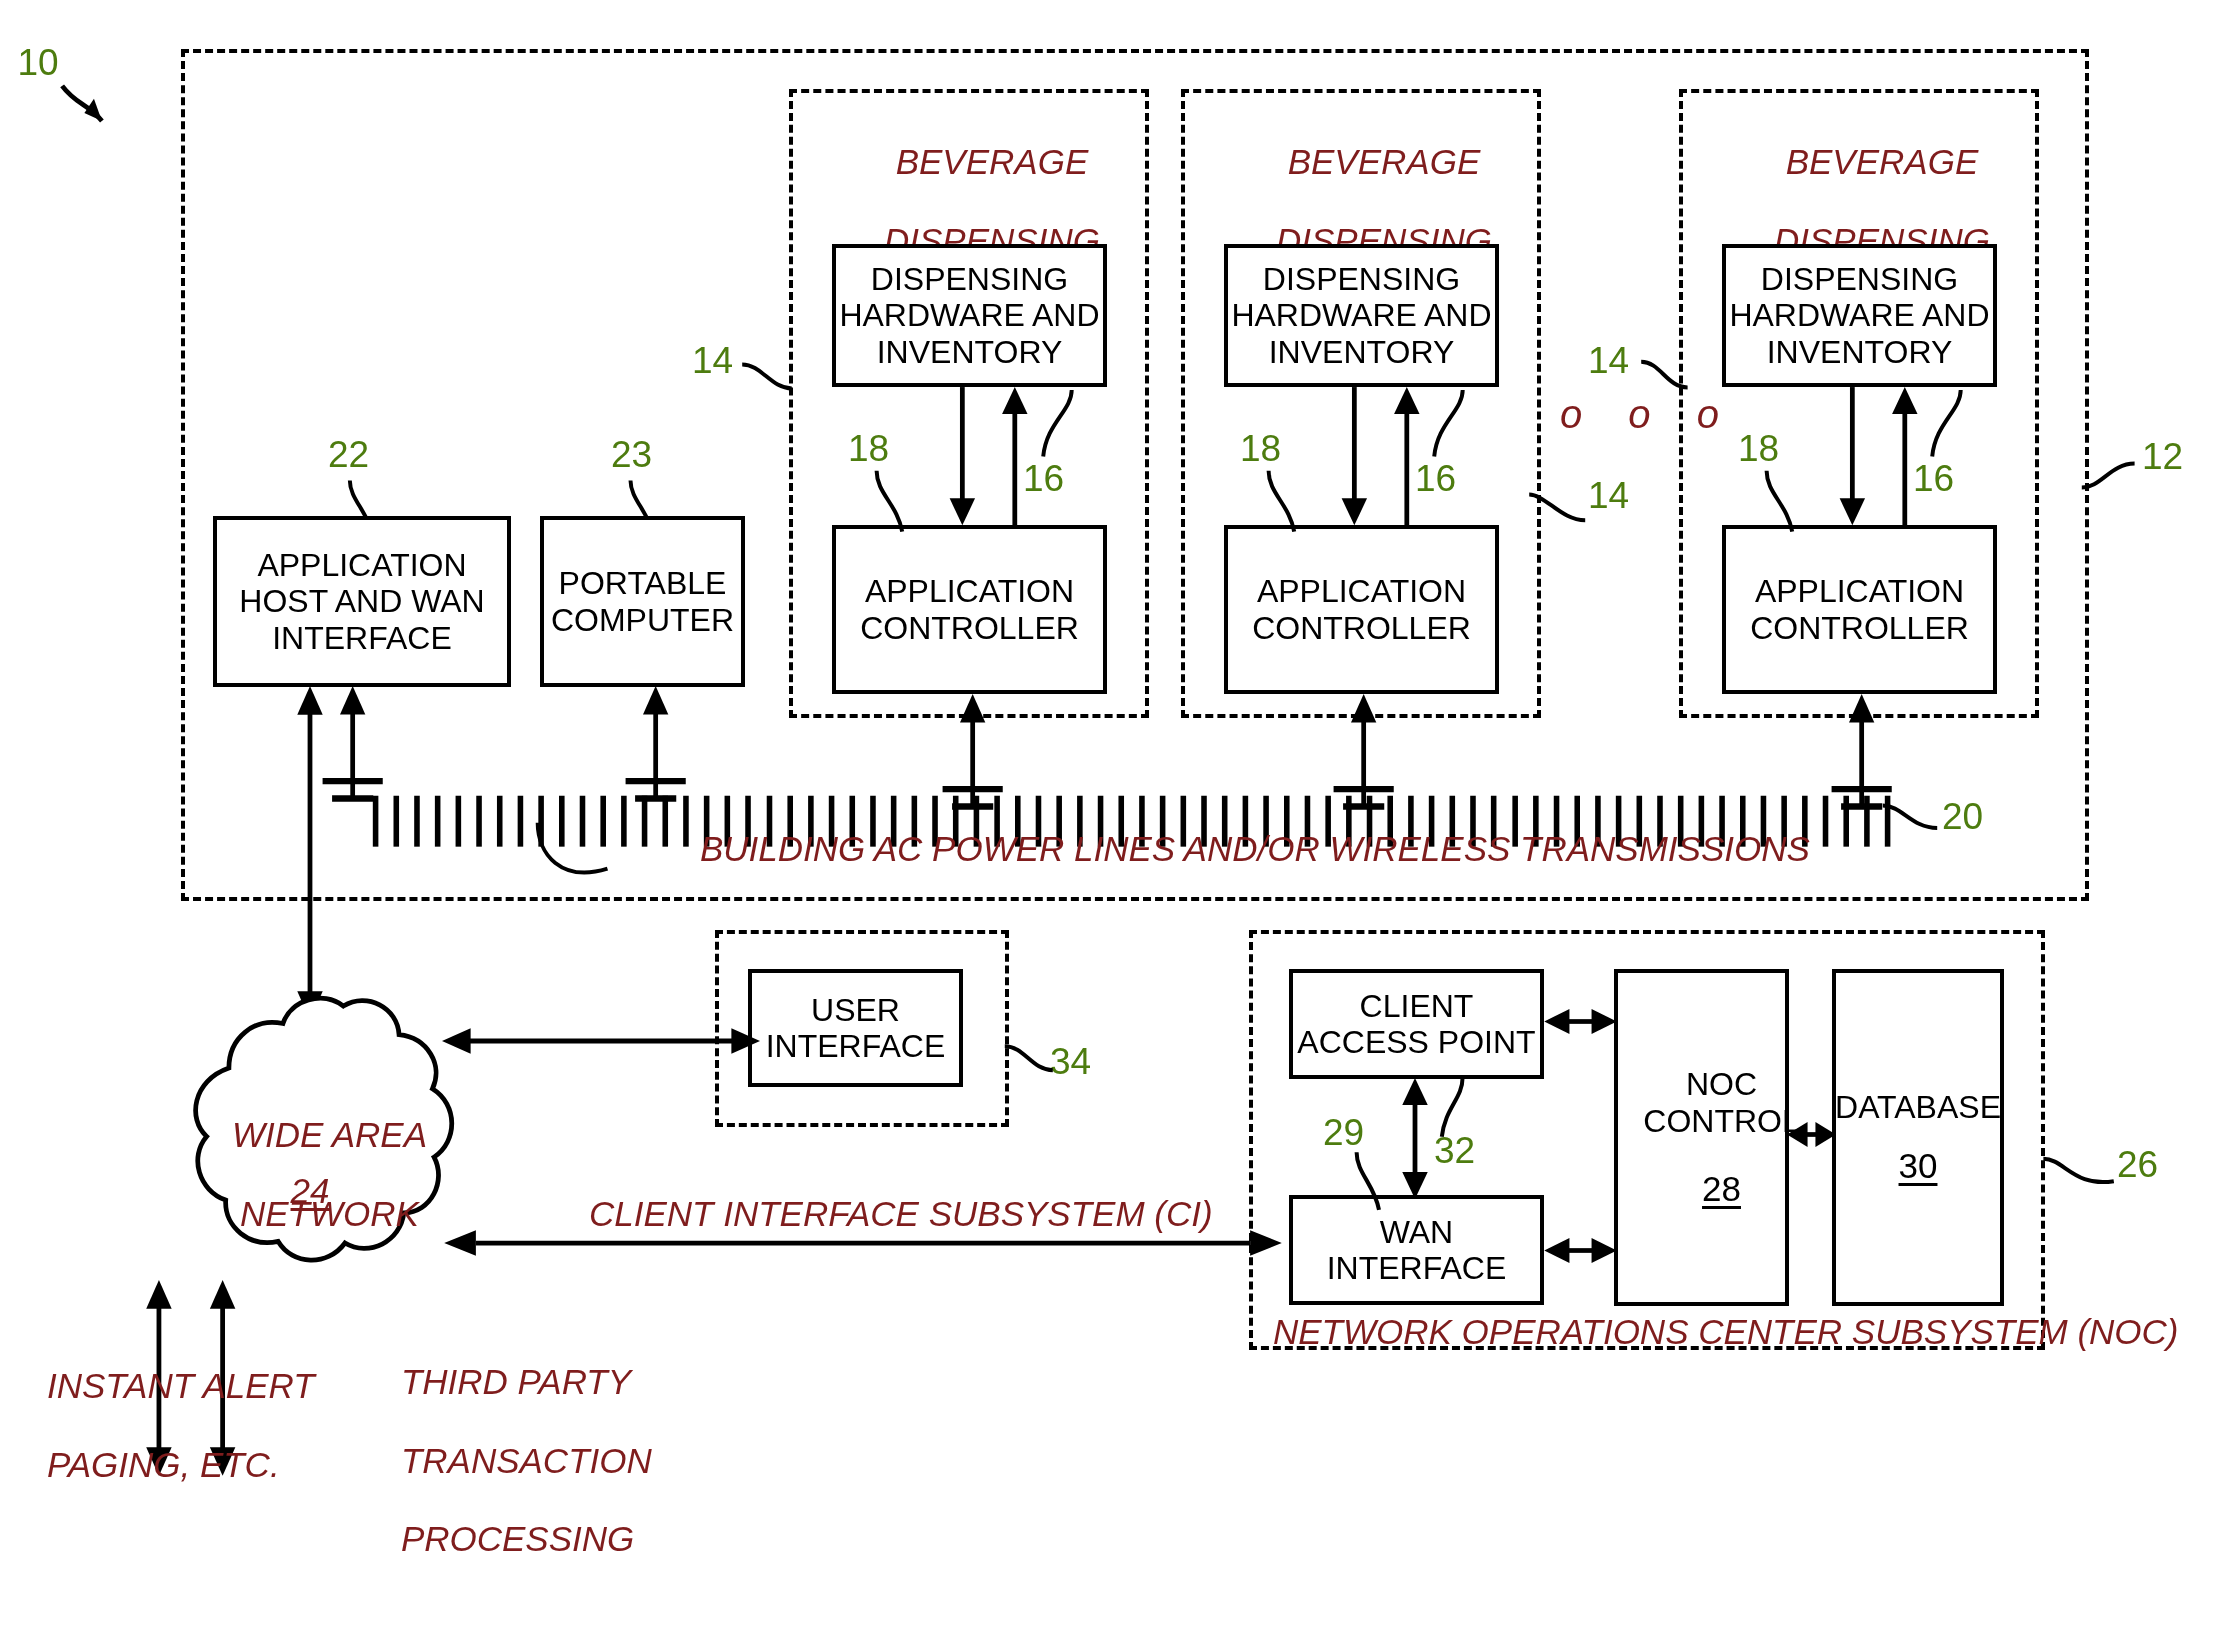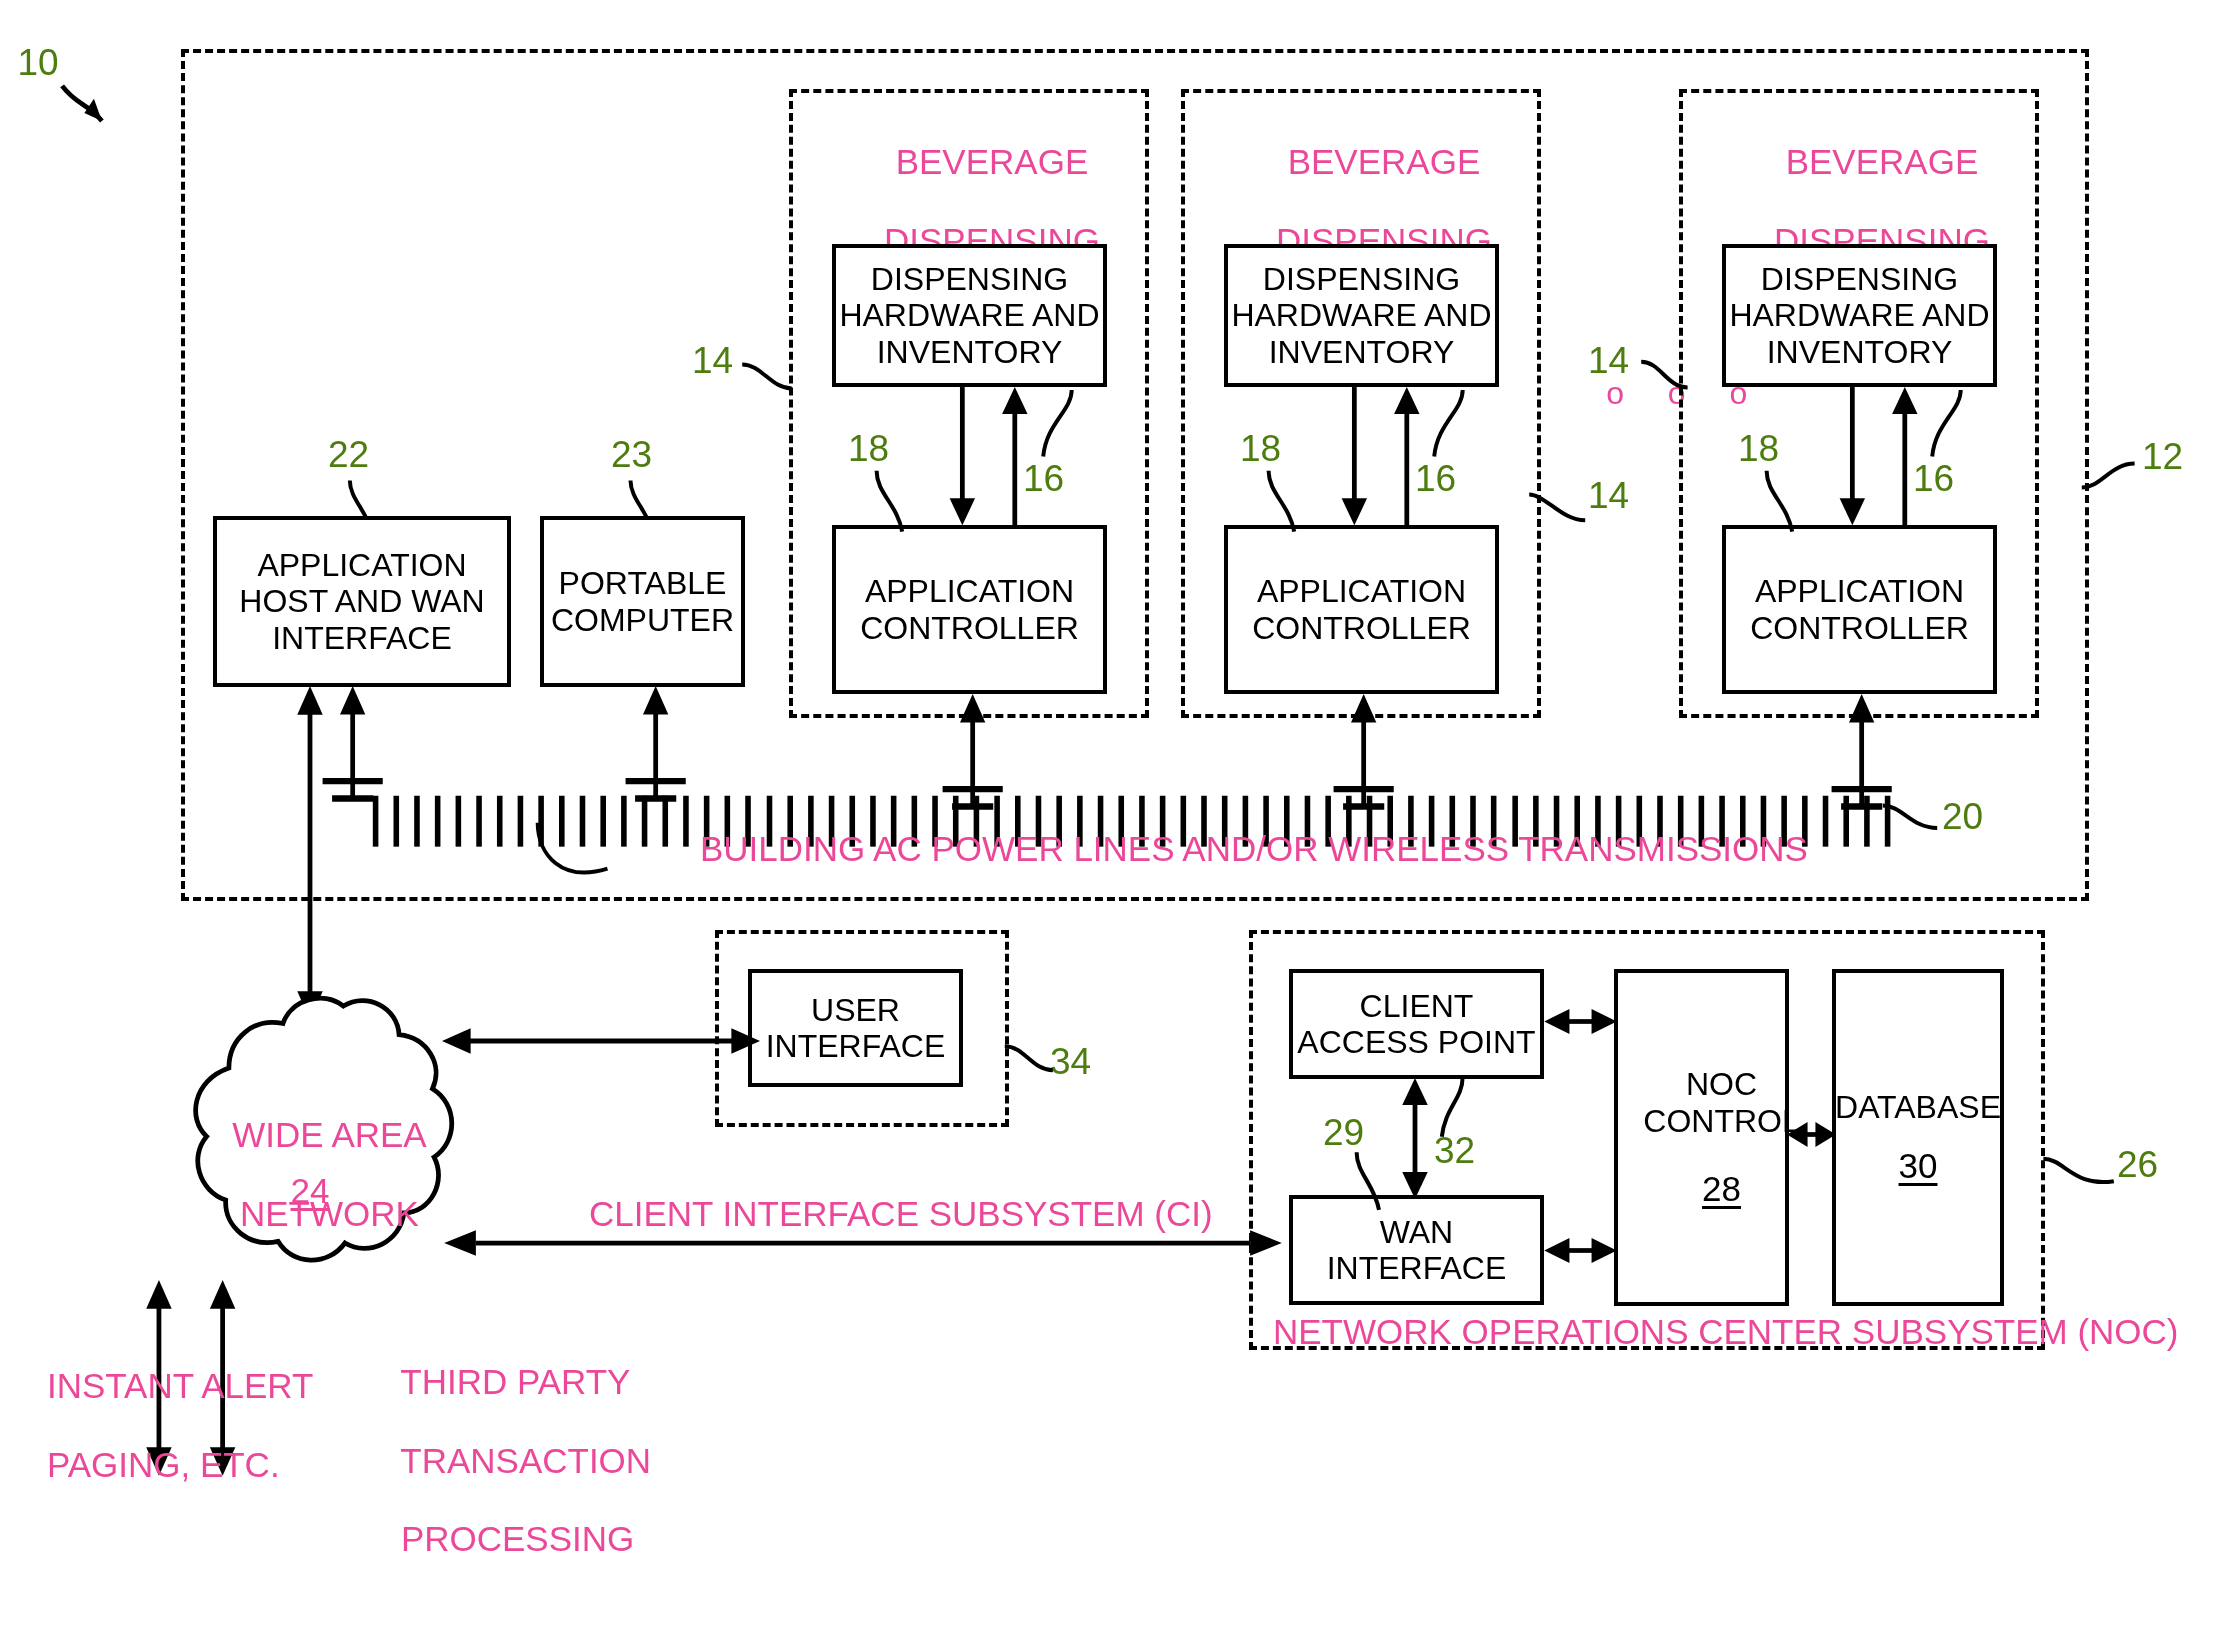--- a/index.html
+++ b/index.html
@@ -1,18 +1,18 @@
 <!DOCTYPE html>
 <html style="font-size:12.7px"><head>
 <meta charset="utf-8">
 <style>
   html,body{margin:0;padding:0;background:#ffffff;}
   body{font-family:"Liberation Sans", sans-serif;}
   #root{position:relative;width:2216px;height:1644px;background:#fff;overflow:hidden;}
-  .lbl{position:absolute;color:#ec4899;text-align:center;line-height:1.12;white-space:pre;}
+  .lbl{position:absolute;color:#7f1d1d;text-align:center;line-height:1.12;white-space:pre;font-style:italic;}
   .ref{position:absolute;color:#4d7c0f;font-size:37px;line-height:1;white-space:nowrap;}
   .box{position:absolute;border:4px solid #000;background:#fff;display:flex;align-items:center;
        justify-content:center;text-align:center;line-height:1.14;color:#000;box-sizing:border-box;}
   .dash{position:absolute;border:4.8px dashed #000;background:transparent;box-sizing:border-box;}
   svg{position:absolute;overflow:visible;}
   .t44{font-size:35px;}
   .t40{font-size:32px;}
   .ul{text-decoration:underline;text-underline-offset:4.8px;}
 </style>
 </head>
@@ -120,21 +120,21 @@
   </svg>
   <div class="ref" style="left:1240px;top:430px;">18</div>
   <svg style="left:1259px;top:466px;width:88px;height:72px;" viewBox="0 0 110 90" width="88" height="72">
     <path d="M12,6 C12,34 38,48 44,82" stroke="#000" stroke-width="5" fill="none"></path>
   </svg>
   <div class="ref" style="left:1415px;top:460px;">16</div>
   <svg style="left:1410px;top:390px;width:88px;height:76px;" viewBox="0 0 110 96" width="88" height="76">
     <path d="M66,0 C66,26 34,42 30,84" stroke="#000" stroke-width="5" fill="none"></path>
   </svg>
 
-  <div class="lbl" style="left:1560px;top:376px;width:159px;font-size:32px;letter-spacing:17.5px;margin-left:46px;">o o o</div>
+  <div class="lbl" style="left:1560px;top:392px;width:159px;font-size:40px;letter-spacing:17.5px;">o o o</div>
   <div class="ref" style="left:1588px;top:477px;">14</div>
   <svg style="left:1526px;top:477px;width:88px;height:64px;" viewBox="0 0 110 80" width="88" height="64">
     <path d="M4,22 C24,22 44,54 74,54" stroke="#000" stroke-width="5" fill="none"></path>
   </svg>
 
   <div class="dash" style="left:1679px;top:89px;width:360px;height:629px;"></div>
   <div class="lbl t44" style="left:1735px;top:103px;width:255px;">
     <span>BEVERAGE</span><br>
     <span>DISPENSING</span><br>
     <span>DEVICE #n</span>

